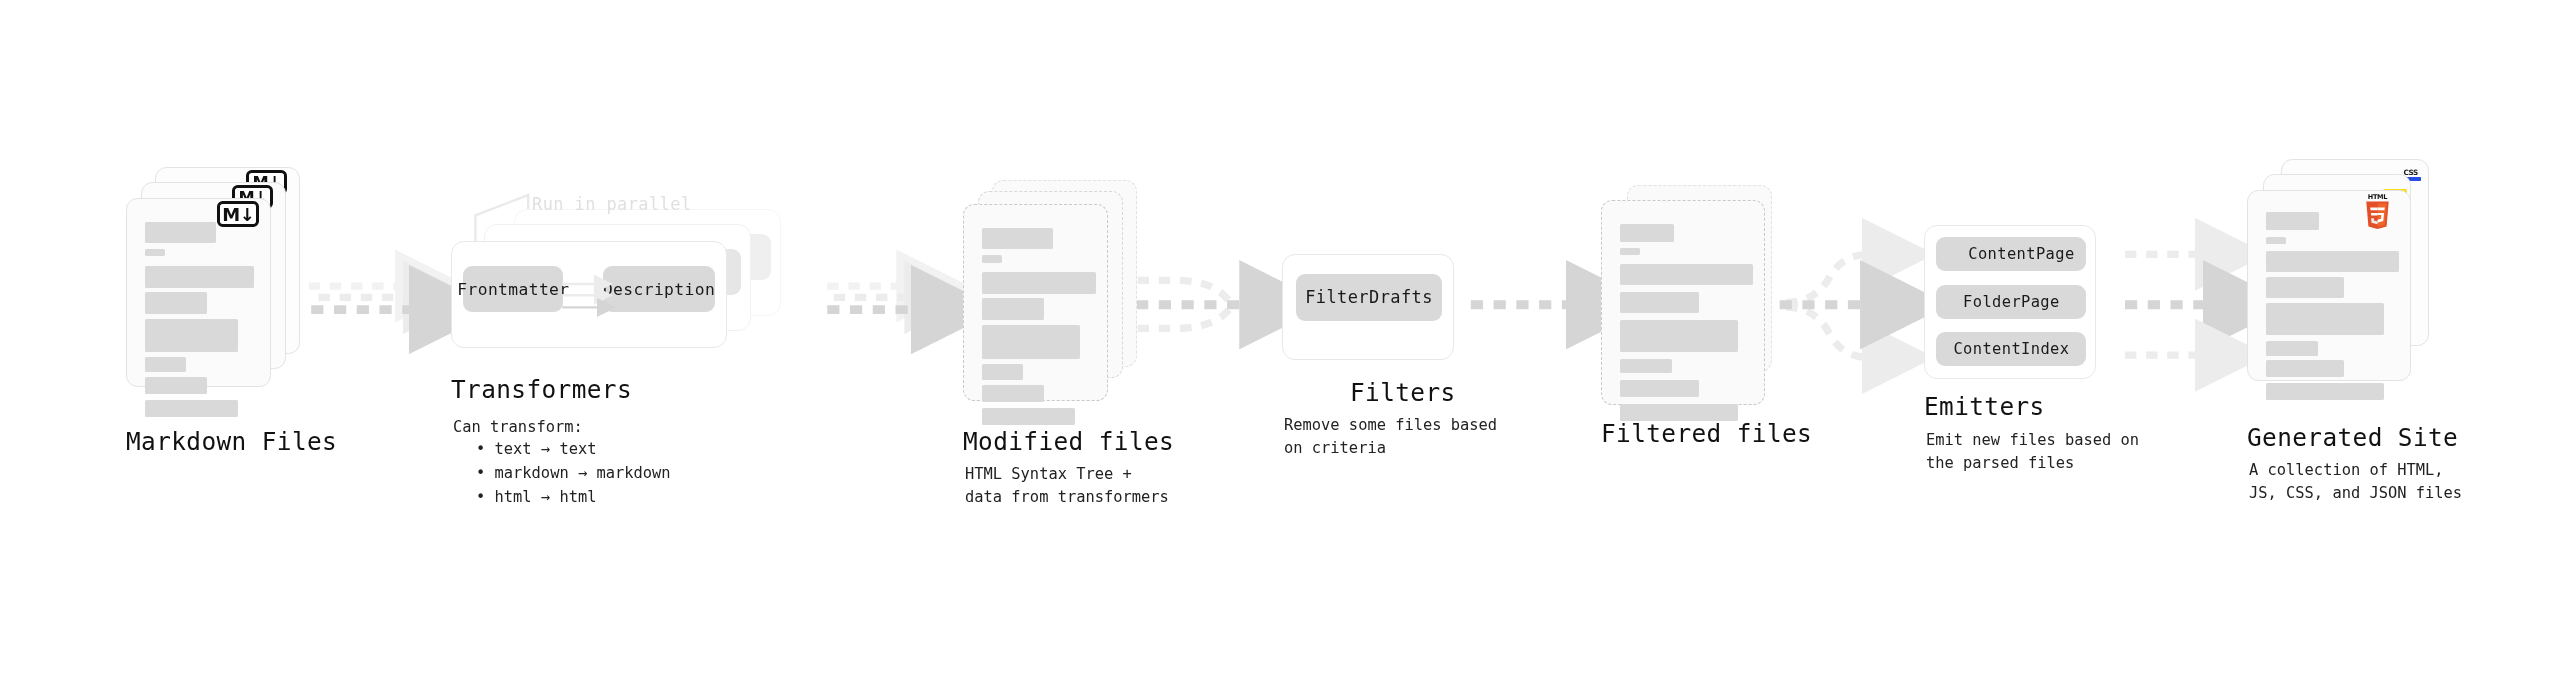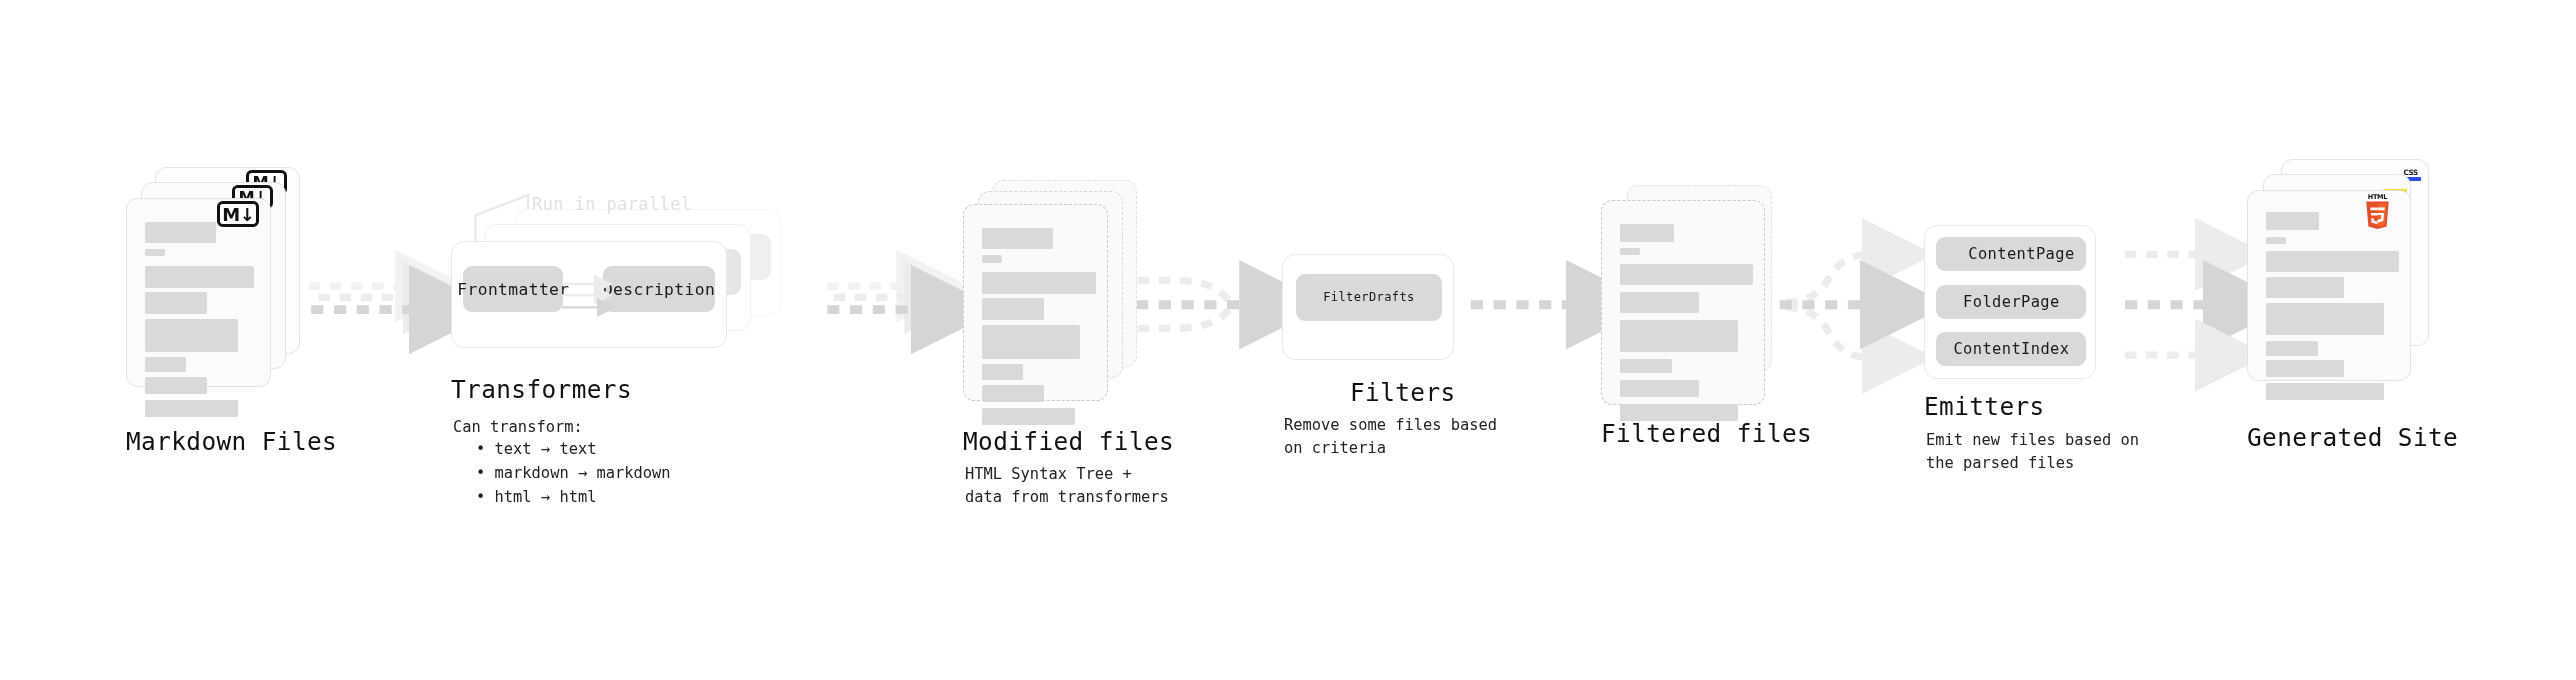--- a/index.html
+++ b/index.html
@@ -247,21 +247,21 @@
         <div class="skel" style="left:18px;top:203px;width:93px;height:17px;"></div>
       </div>
     </div>
   </div>
   <div class="title" style="left:963px;top:427px;">Modified files</div>
   <div class="subtitle" style="left:965px;top:463px;">HTML Syntax Tree +
 data from transformers</div>
 
   <div class="stage" style="left:1282px;top:254px;">
     <div class="gbox" style="left:0px;top:0px;width:172px;height:106px;">
-      <div class="pill" style="left:13px;top:18.7px;width:146px;height:47px;font-size:12px;">FilterDrafts</div>
+      <div class="pill" style="left:13px;top:18.7px;width:146px;height:47px;font-size:17px;">FilterDrafts</div>
     </div>
   </div>
   <div class="title" style="left:1350px;top:378px;">Filters</div>
   <div class="subtitle" style="left:1284px;top:414px;">Remove some files based
 on criteria</div>
 
   <div class="stage" style="left:1601px;top:185px;">
     <div class="cardstack" style="width:175px;height:236px;">
       <div class="fcard dashed" style="left:26px;top:0px;width:145px;height:187px;border-color:#e2e2e2;"></div>
       <div class="fcard dashed" style="left:0px;top:14.6px;width:164px;height:205px;">
@@ -315,15 +315,17 @@
         <text x="256" y="62" font-size="108" font-weight="bold" text-anchor="middle" font-family="'DejaVu Sans','Liberation Sans',sans-serif" fill="#111" letter-spacing="-4">HTML</text>
         <path fill="#E34F26" d="M71,100 l35,412 l150,42 l150,-42 l35,-412 z"></path>
         <path fill="#EF652A" d="M256,132 l0,390 l121,-34 l30,-356 z"></path>
         <path fill="#FFFFFF" d="M256,200 l-120,0 l4,45 l116,0 l0,-45 z M256,288 l-108,0 l4,45 l104,0 l0,-45 z"></path>
         <path fill="#EBEBEB" d="M150,378 l46,0 l3,36 l57,16 l0,47 l-99,-28 z"></path>
         <path fill="#FFFFFF" d="M256,200 l120,0 l-4,45 l-116,0 z M256,288 l108,0 l-12,135 l-96,27 l0,-47 l57,-16 l6,-66 l-63,0 z"></path>
       </svg>
     </div>
   </div>
   <div class="title" style="left:2247px;top:423px;">Generated Site</div>
+  <div class="subtitle" style="left:2249px;top:459px;">A collection of HTML,
+JS, CSS, and JSON files</div>
 
 </div>
 
 
 </body></html>

